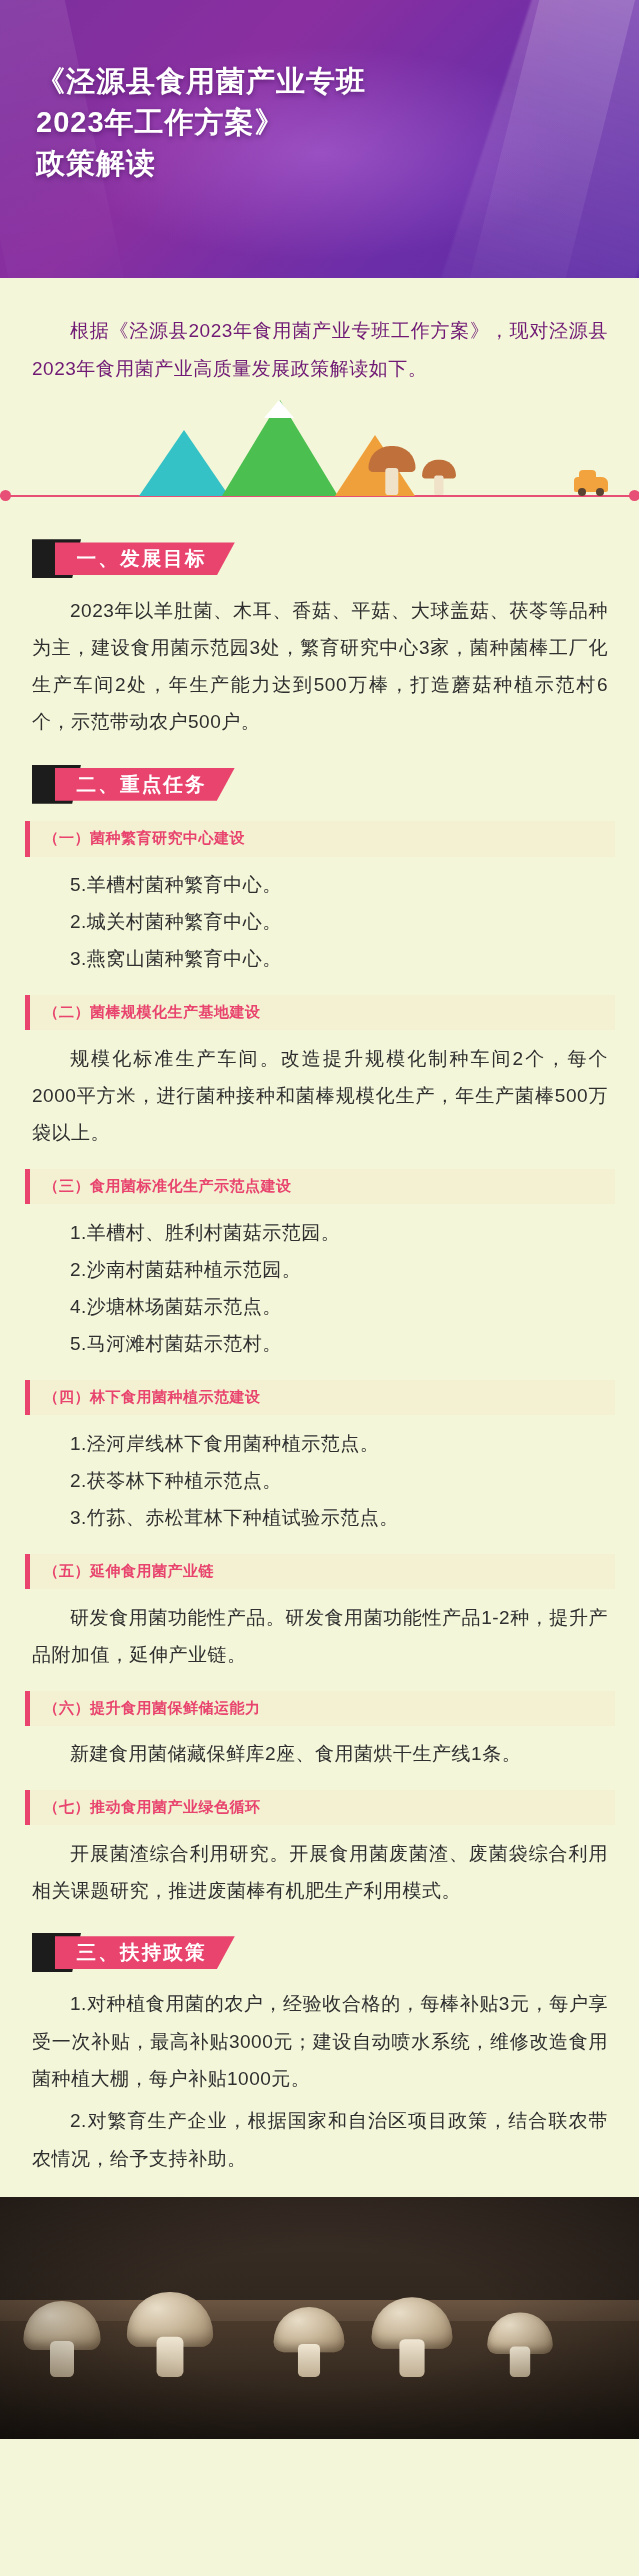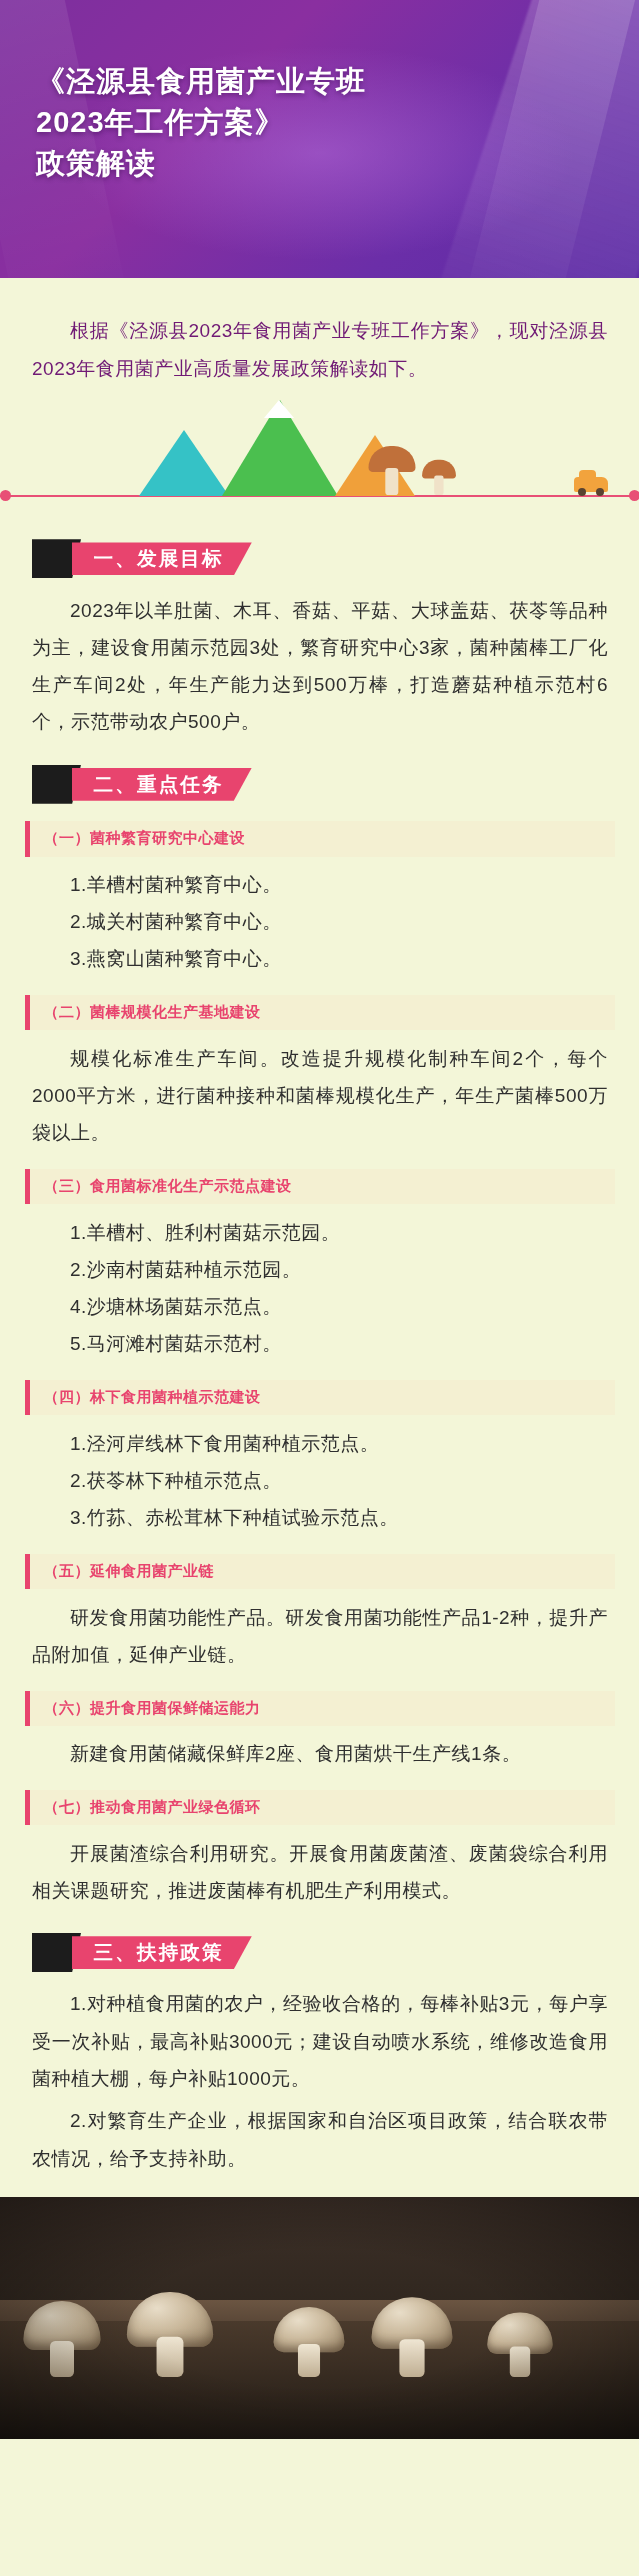--- a/index.html
+++ b/index.html
@@ -217,21 +217,21 @@
     position: absolute;
     left: 32px;
     top: 0;
     width: 49px;
     height: 39px;
     background: #1c1c1c;
     clip-path: polygon(0 0, 100% 0, 82% 100%, 0 100%);
   }
   .band .bar {
     position: absolute;
-    left: 72px;
+    left: 55px;
     top: 3.1px;
     height: 33px;
     padding: 0 28px 0 21.6px;
     display: flex;
     align-items: center;
     background: #e8446e;
     clip-path: polygon(0 0, 100% 0, 90% 100%, 0 100%);
   }
   .band .bar span {
     font-size: 19.6px;
@@ -393,21 +393,21 @@
     <div class="blk"></div>
     <div class="bar">
       <span>二、重点任务</span>
     </div>
   </div>
 
   <div class="subhead">
     <span>（一）菌种繁育研究中心建设</span>
   </div>
   <div class="list">
-    <div class="li">1.羊槽村菌种繁育中心。</div>
+    <div class="li">5.羊槽村菌种繁育中心。</div>
     <div class="li">2.城关村菌种繁育中心。</div>
     <div class="li">3.燕窝山菌种繁育中心。</div>
   </div>
 
   <div class="subhead">
     <span>（二）菌棒规模化生产基地建设</span>
   </div>
   <p class="para">规模化标准生产车间。改造提升规模化制种车间2个，每个2000平方米，进行菌种接种和菌棒规模化生产，年生产菌棒500万袋以上。</p>
 
   <div class="subhead">

